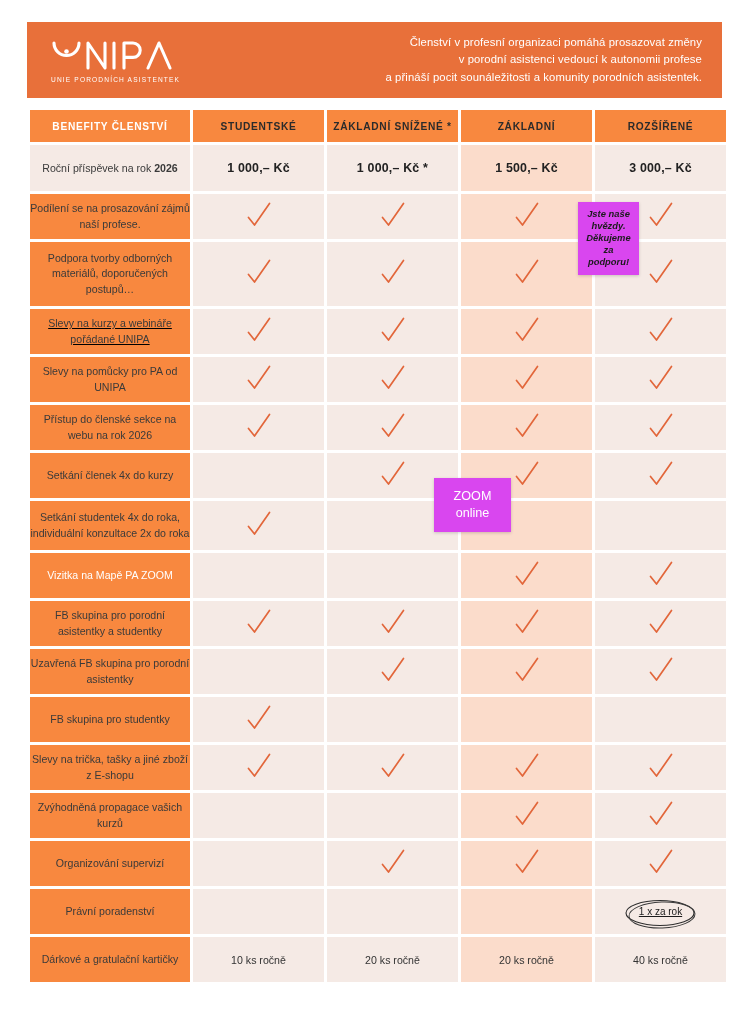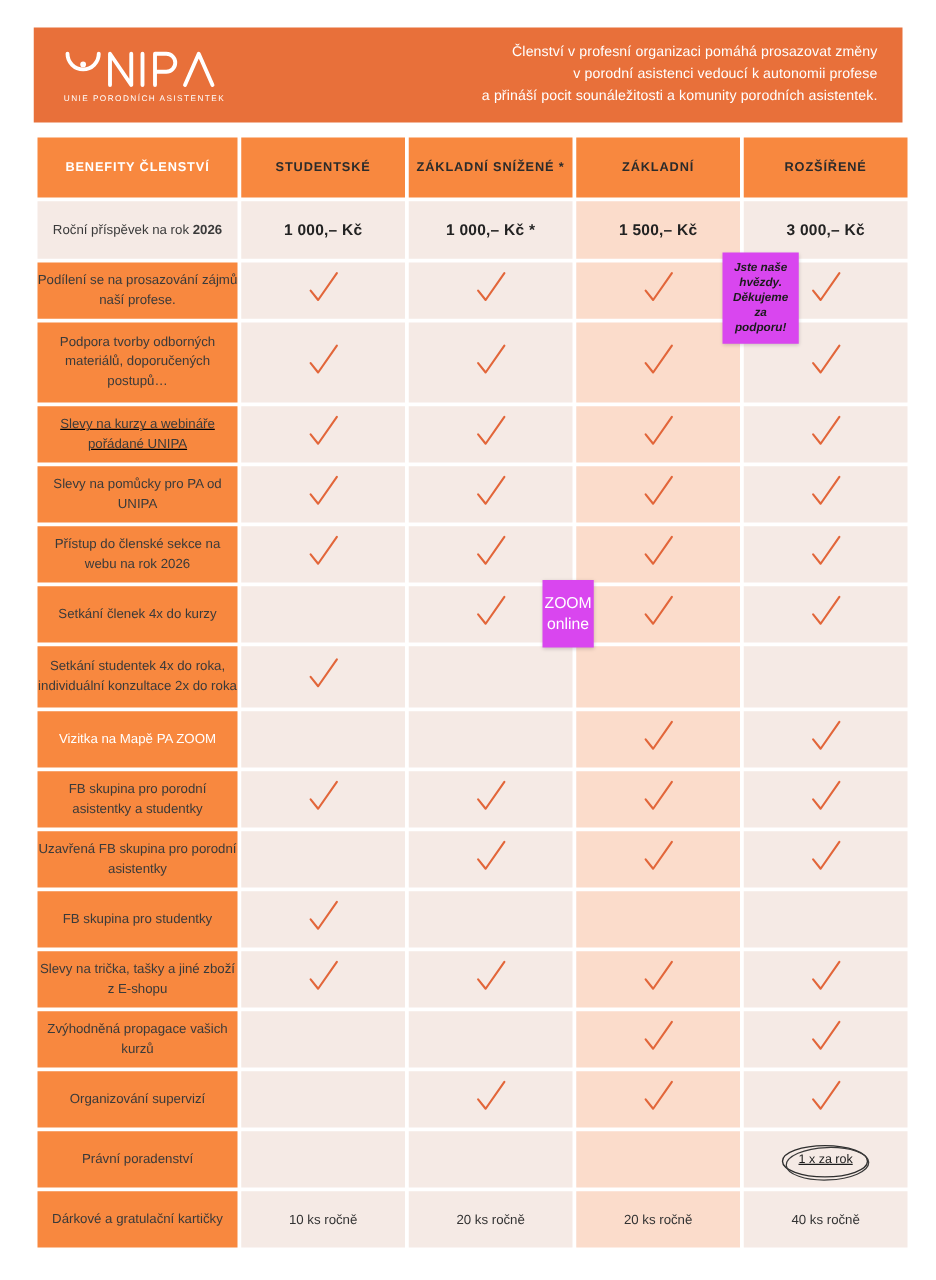--- a/index.html
+++ b/index.html
@@ -68,21 +68,21 @@
 
   col.c-benefit { width: 160px; }
   col.c-col     { width: 131px; }
 
   th.head {
     background: #F8883F;
     color: #ffffff;
     font-size: 10.2px;
     font-weight: bold;
     letter-spacing: 0.7px;
-    height: 48px;
+    height: 32px;
     vertical-align: middle;
     text-align: center;
   }
   th.head.sub { color: #2b2b2b; }
 
   td.benefit {
     background: #F8883F;
     color: #3a3a3a;
     font-size: 10.6px;
     line-height: 1.42;
@@ -133,22 +133,22 @@
     width: 61px;
     padding: 6px 4px 7px 4px;
     font-size: 9.4px;
     font-weight: bold;
     font-style: italic;
     line-height: 1.28;
     text-align: center;
   }
   .badge-zoom {
     left: 434px;
-    top: 464px;
-    width: 41px;
+    top: 478px;
+    width: 77px;
     height: 54px;
     color: #ffffff;
     font-size: 12.6px;
     font-weight: 400;
     line-height: 1.32;
     text-align: center;
     display: flex;
     flex-direction: column;
     align-items: center;
     justify-content: center;

